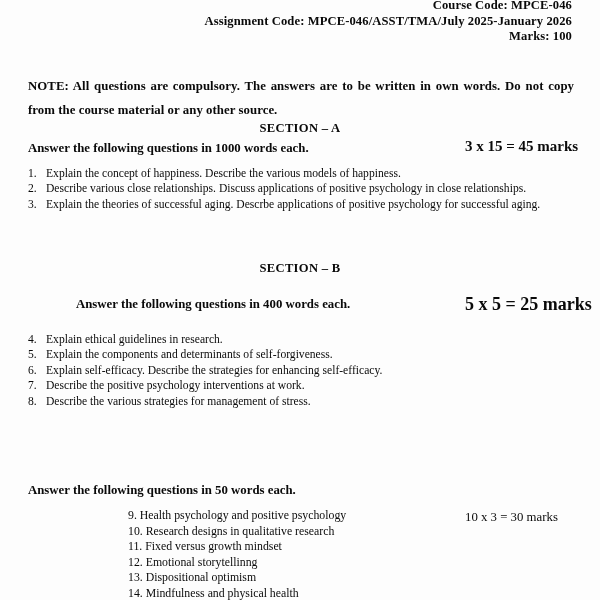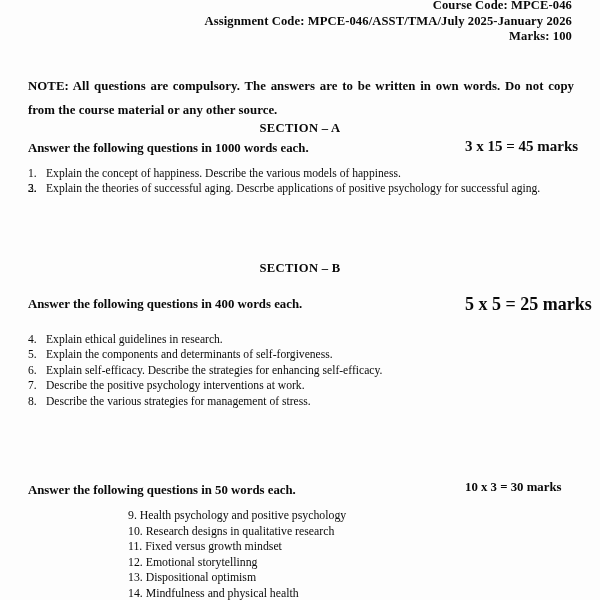--- a/index.html
+++ b/index.html
@@ -136,31 +136,32 @@
     <span class="instr-right" style="font-weight:bold;font-size:15px;">3 x 15 = 45 marks</span>
   </div>
 
   <ol class="qlist list-a abs" style="top:166px; left:28px; right:28px;">
     <li>
       <span class="num">1.</span>
       <span>Explain the concept of happiness. Describe the various models of happiness.</span>
     </li>
     <li>
       <span class="num">2.</span>
+      <span>Describe various close relationships. Discuss applications of positive psychology in close relationships.</span>
     </li>
     <li>
       <span class="num">3.</span>
       <span>Explain the theories of successful aging. Descrbe applications of positive psychology for successful aging.</span>
     </li>
   </ol>
 
   <div class="sec-head abs" style="top:261px; left:28px; right:28px;">SECTION – B</div>
 
   <div class="instr-wrap abs" style="top:294px; left:28px; right:28px;">
-    <span class="instr-left" style="font-weight:bold;font-size:12.8px;">Answer the following questions in 400 words each.</span>
+    <span class="instr-left" style="font-weight:bold;font-size:12.8px;margin-left:48px;">Answer the following questions in 400 words each.</span>
     <span class="instr-right" style="font-weight:bold;font-size:18px;">5 x 5 = 25 marks</span>
   </div>
 
   <ol class="qlist list-b abs" style="top:332px; left:28px; right:28px;">
     <li>
       <span class="num">4.</span>
       <span>Explain ethical guidelines in research.</span>
     </li>
     <li>
       <span class="num">5.</span>
@@ -176,21 +177,21 @@
     </li>
     <li>
       <span class="num">8.</span>
       <span>Describe the various strategies for management of stress.</span>
     </li>
   </ol>
 
 
   <div class="instr-wrap abs" style="top:480px; left:28px; right:28px;">
     <span class="instr-left" style="font-weight:bold;font-size:12.8px;">Answer the following questions in 50 words each.</span>
-    <span class="instr-right" style="font-weight:bold;font-size:12.8px;">10 x 3 = 30 marks</span>
+    <span class="instr-right" style="font-weight:normal;font-size:12.8px;margin-top:30px;">10 x 3 = 30 marks</span>
   </div>
 
   <ul class="clist abs" style="top:508px; left:28px; right:28px;">
     <li>9. Health psychology and positive psychology</li>
     <li>10. Research designs in qualitative research</li>
     <li>11. Fixed versus growth mindset</li>
     <li>12. Emotional storytellinng</li>
     <li>13. Dispositional optimism</li>
     <li>14. Mindfulness and physical health</li>
   </ul>

